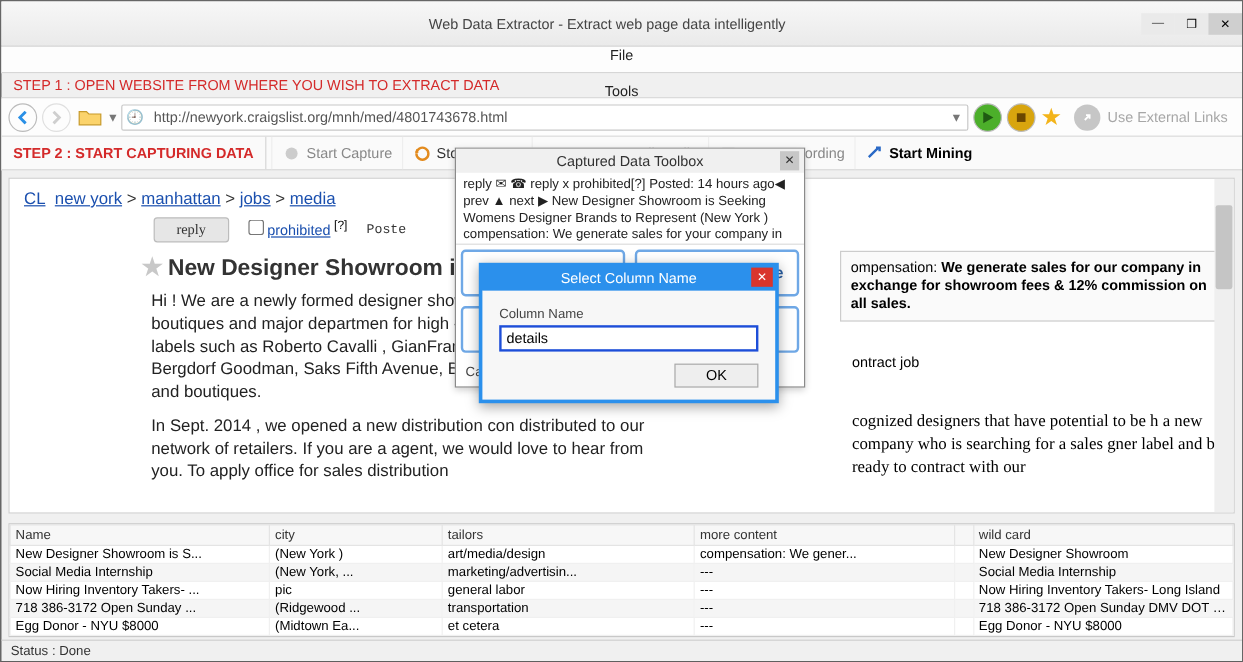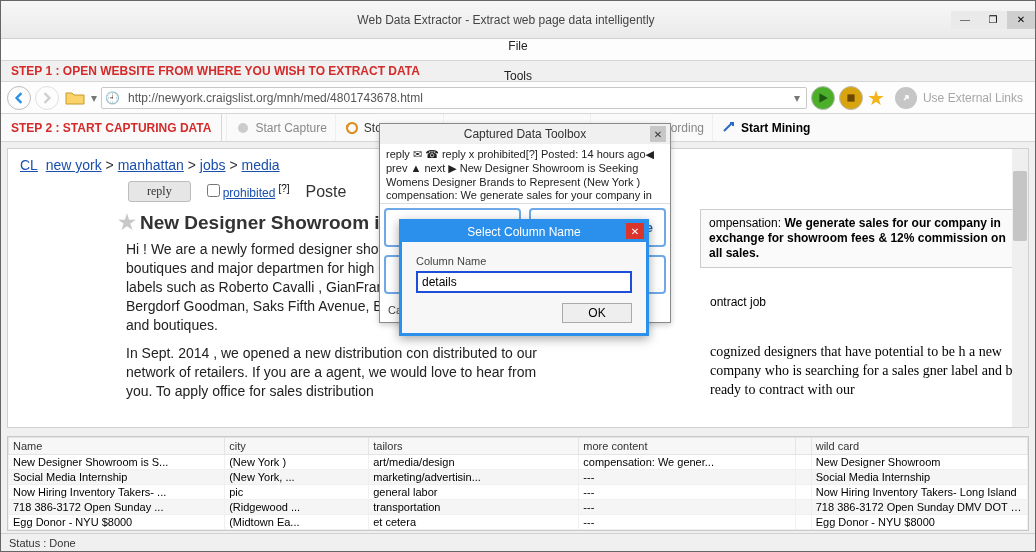--- a/index.html
+++ b/index.html
@@ -11,21 +11,21 @@
   .titlebar .title { flex:1; text-align:center; color:#444;}
   .titlebar .btn { width: 28px; height:18px; margin:0; display:flex; align-items:center; justify-content:center; font-family: "Segoe UI Symbol"; font-size:10px;}
   .titlebar .min,.titlebar .max{background:#eaeaea;}
   .titlebar .close{ background:#cfcfcf;}
 
   
   .menubar{ height:22px; display:flex; align-items:center; gap:16px; padding:0 10px; border-bottom:1px solid #d6d6d6; background:#fdfdfd;flex-direction:column;}
   .menubar span{ color:#222;}
 
   
-  .step{ padding:3px 10px; font-size:12px; font-weight:bold;}
+  .step{ padding:3px 10px; font-size:12px; font-weight:normal;}
   .step1{ color:#d42a2a; border-bottom:1px solid #d6d6d6;}
   .step2row{ display:flex; align-items:center; border-bottom:1px solid #d6d6d6; background:#fafafa; height:28px;}
   .step2row .step{ color:#d42a2a; padding:0 10px; font-weight:bold; display:flex; align-items:center; height:100%; border-right:1px solid #d6d6d6; margin-right:4px;}
   .tbtn{ display:flex; align-items:center; gap:4px; padding:0 8px; height:100%; color:#888; border-left:1px solid #eee; font-size:12px;}
   .tbtn.on{ color:#333;}
   .tbtn svg{width:16px;height:16px;}
   .tbtn.mine{ font-weight:bold; color:#000;}
   
   
   .urlrow{ height:32px; display:flex; align-items:center; padding:4px 6px; gap:4px; border-bottom:1px solid #d6d6d6; background:#fdfdfd;}
@@ -196,21 +196,21 @@
         <span class="sep"> &gt; </span>
         <a>manhattan</a>
         <span class="sep"> &gt; </span>
         <a>jobs</a>
         <span class="sep"> &gt; </span>
         <a>media</a>
       </div>
       <div class="row2">
         <button class="replybtn">reply</button>
         <span style="font-family:Segoe UI;font-size:12px"><input type="checkbox" style=""> <a class="link">prohibited</a> <sup>[?]</sup></span>
-        <span style="font-family:Liberation Sans, sans-serif;font-size:16px;color:#333">Poste</span>
+        <span style="font-family:Liberation Mono, monospace;font-size:11px;color:#333">Poste</span>
       </div>
       <div class="headline">
         <span class="star">★</span><span>New Designer Showroom is Se</span>
         <span style="position:absolute; right:40px;">ent (New York )</span>
       </div>
       <div class="bodytext">
         <p>Hi ! We are a newly formed designer showroom s                                                                 top - tier specialty boutiques and major departmen                                                                  for high - fashion and contemporary labels such as                                                                    Roberto Cavalli , GianFranco Ferre and for small                                                                       Bergdorf Goodman, Saks Fifth Avenue, Blooming                                                                  driven e - tailors and boutiques.</p>
         <p>In Sept. 2014 , we opened a new distribution con                                                                  distributed to our network of retailers. If you are a                                                                   agent, we would love to hear from you. To apply                                                                    office for sales distribution</p>
       </div>
 

